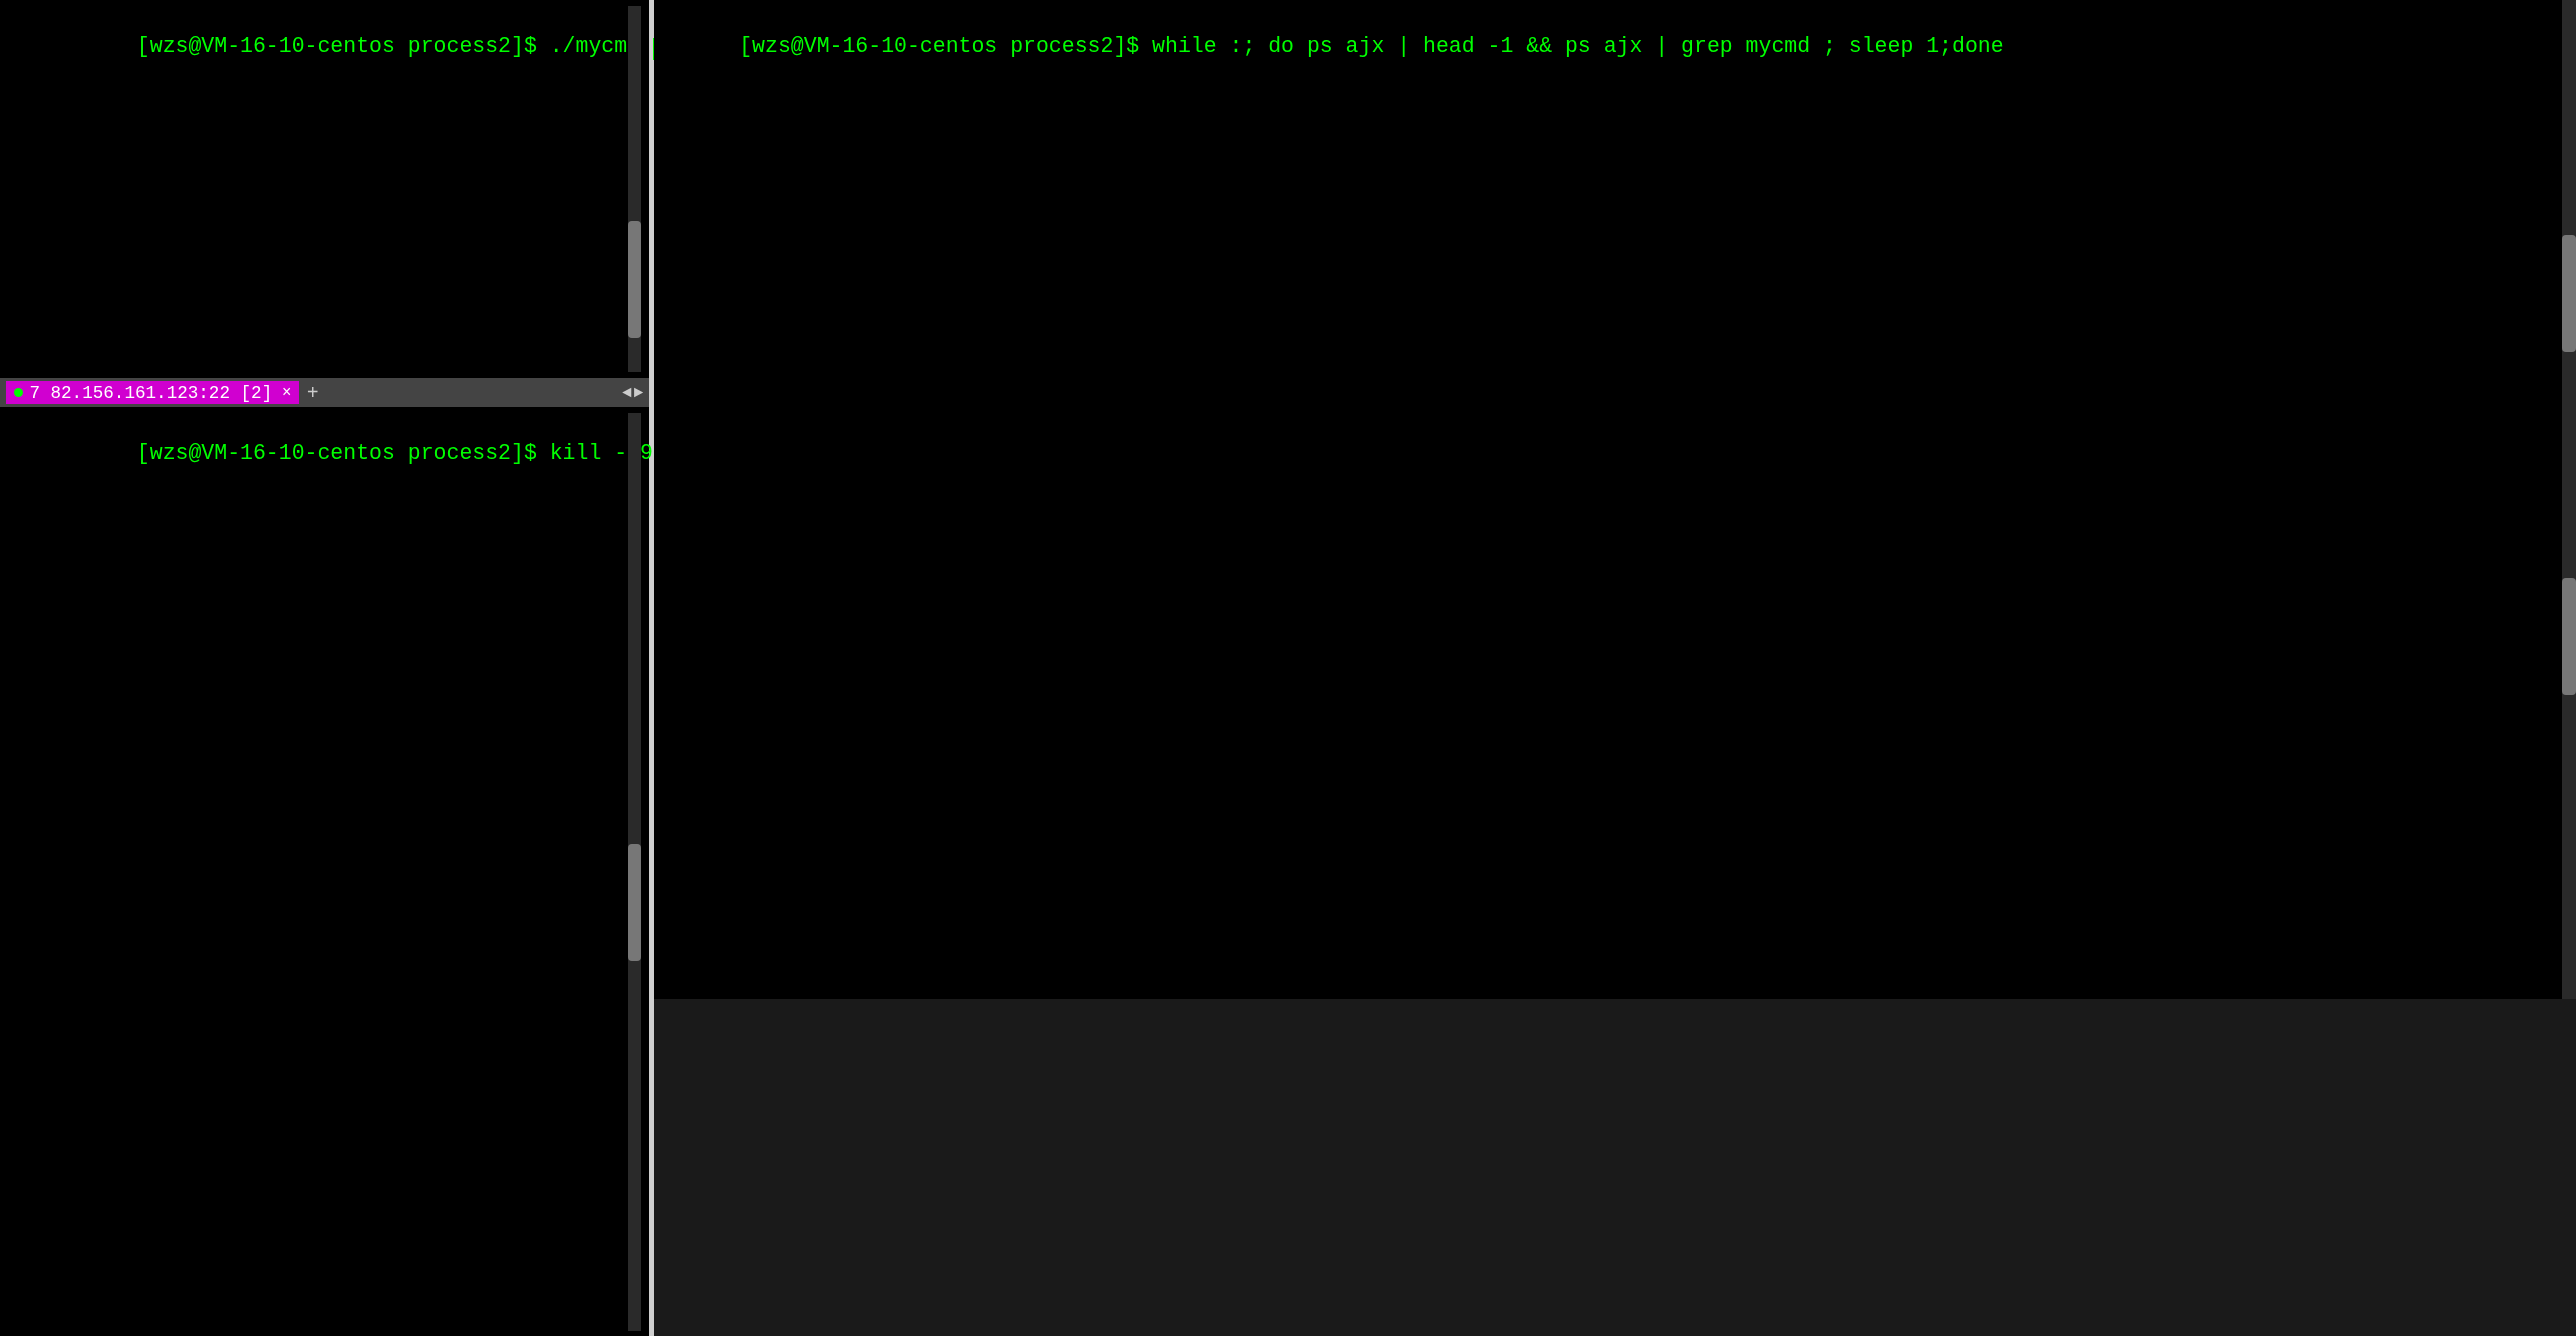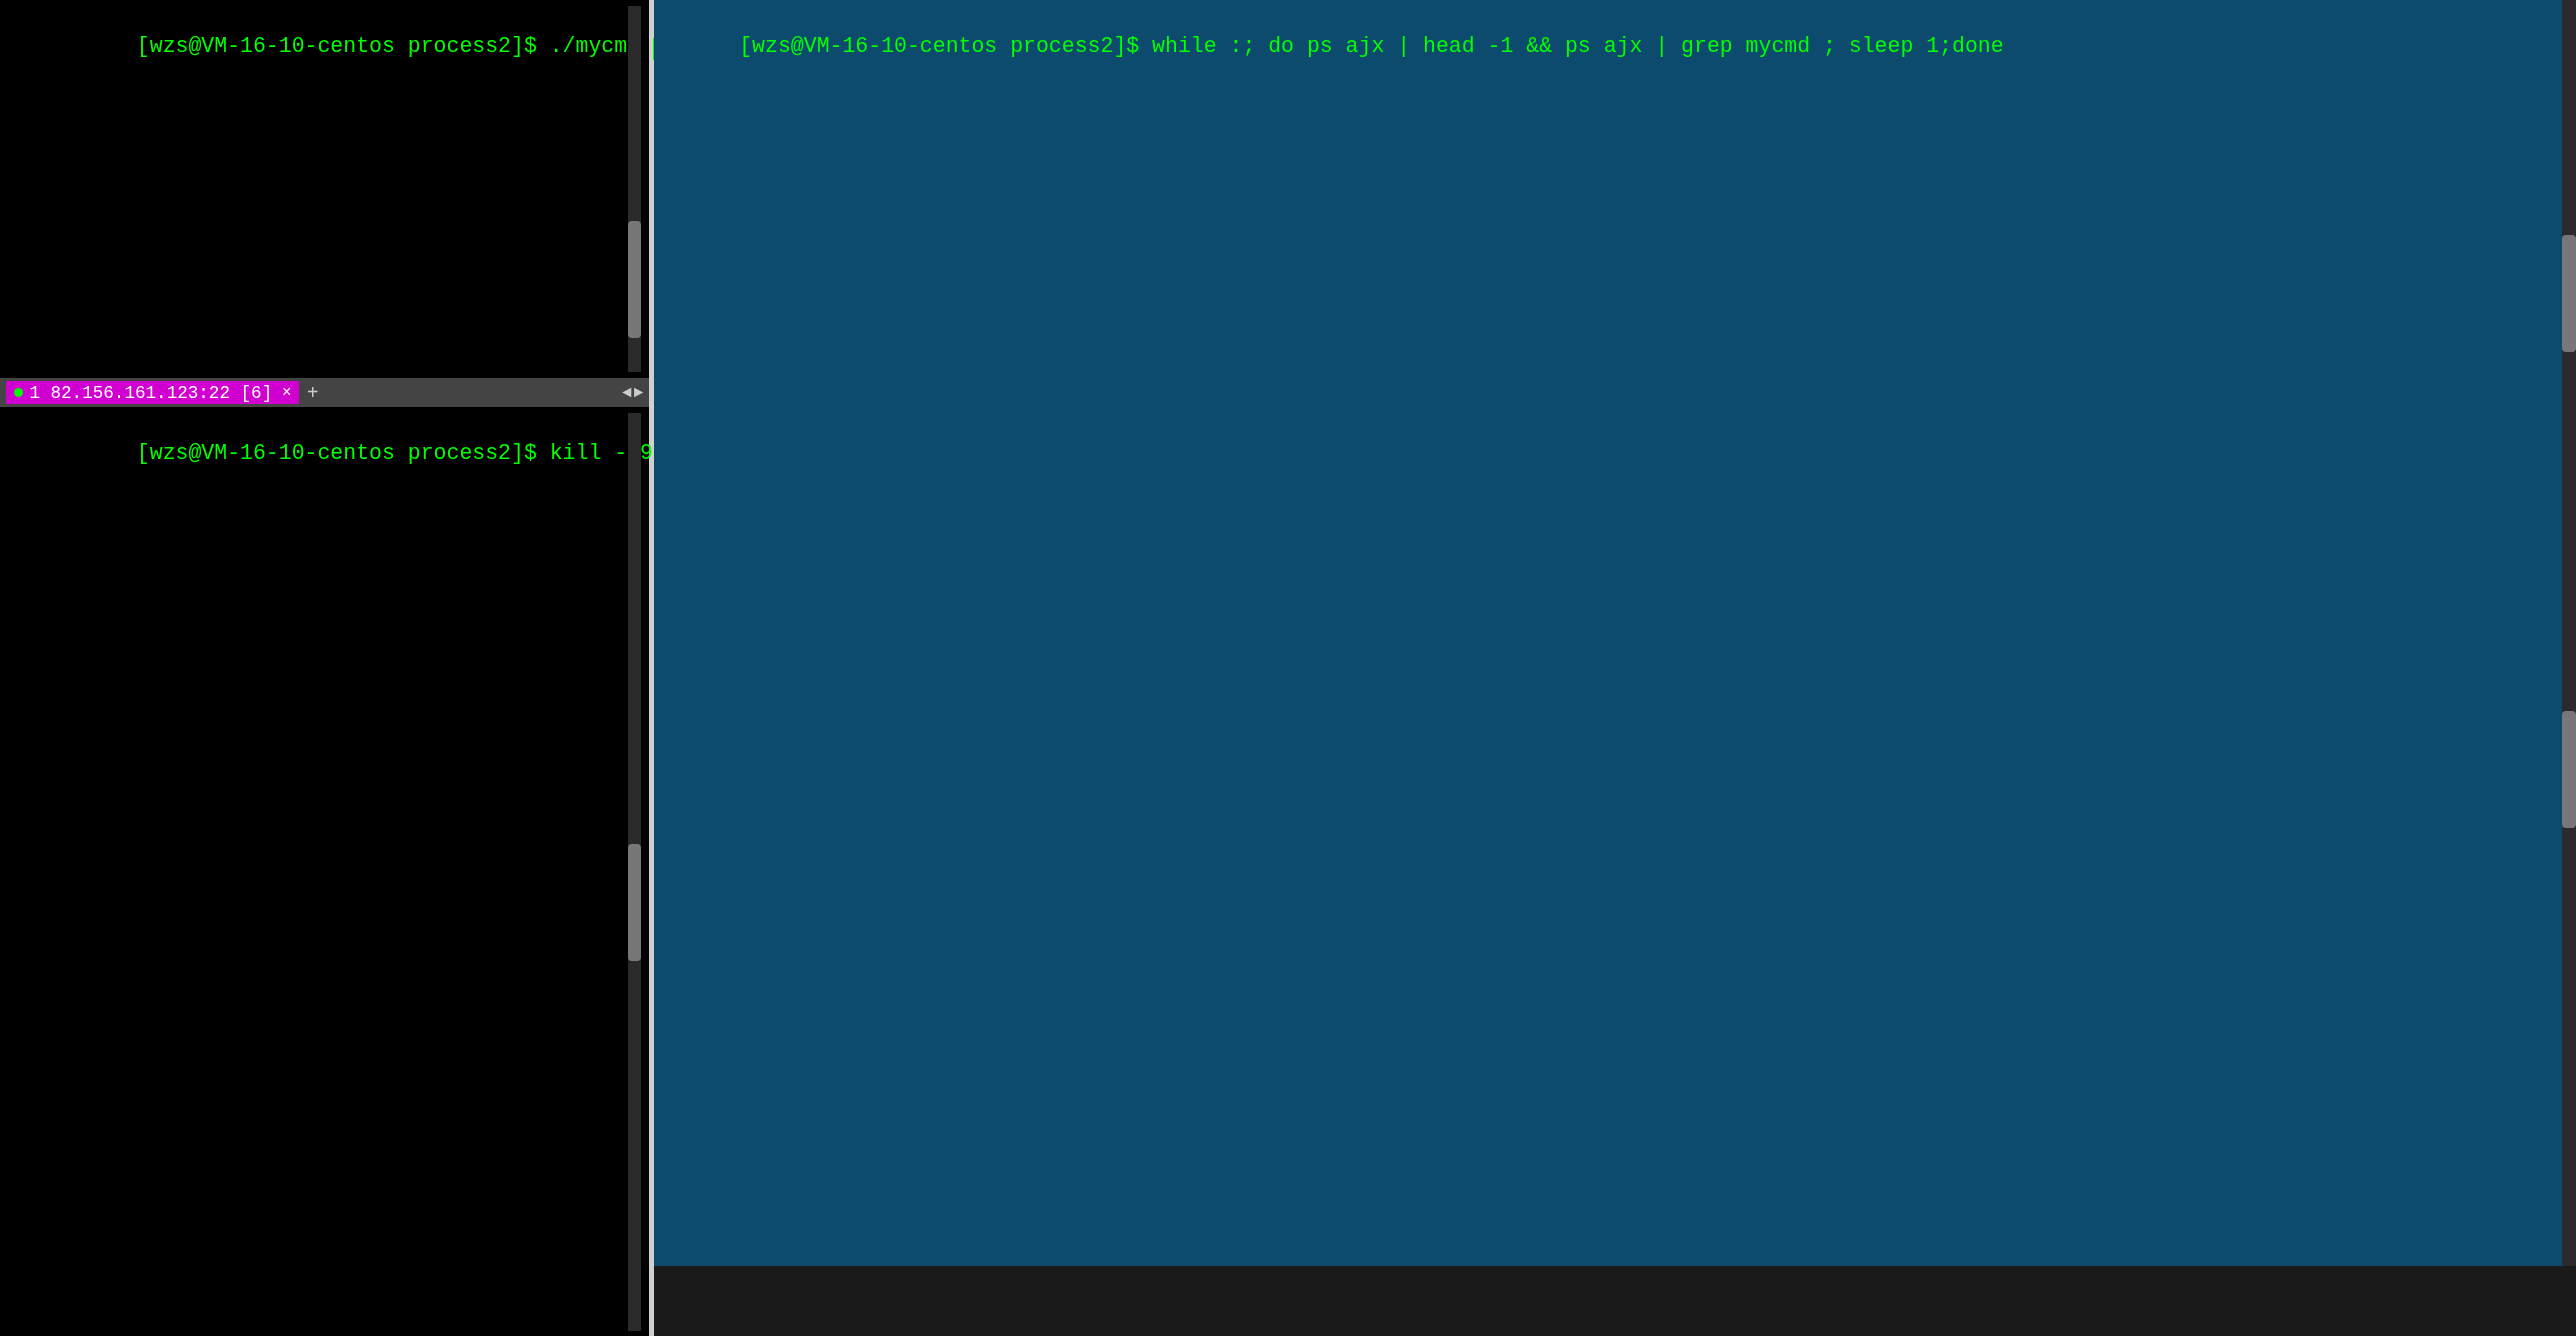--- a/index.html
+++ b/index.html
@@ -97,22 +97,22 @@
     .left-bottom-terminal {
       height: 930px;
       background: #000;
       padding: 5.9px 7.8px;
       flex-shrink: 0;
     }
 
     
     .right-pane {
       flex: 1;
-      height: 1266px;
-      background: #0c4a6e;
+      height: 999px;
+      background: #000000;
       padding: 5.9px 7.8px;
       position: relative;
     }
 
     .terminal-text {
       color: #00ff00;
       font-size: 21.5px;
       line-height: 27px;
       white-space: pre;
       font-family: 'Courier New', Courier, monospace;
@@ -235,21 +235,21 @@
         </div>
         <div class="left-top-scrollbar">
           <div class="left-top-scrollbar-thumb"></div>
         </div>
       </div>
     </div>
 
     <div class="tmux-tab-bar">
       <div class="tmux-tab">
         <span class="dot"></span>
-        <span>1 82.156.161.123:22 [6]</span>
+        <span>7 82.156.161.123:22 [2]</span>
         <span class="tmux-tab-close">×</span>
       </div>
       <button class="tmux-tab-add">+</button>
       <div class="tmux-nav-arrows">
         <span>◄</span>
         <span>►</span>
       </div>
     </div>
 
     <div class="left-bottom-terminal">

